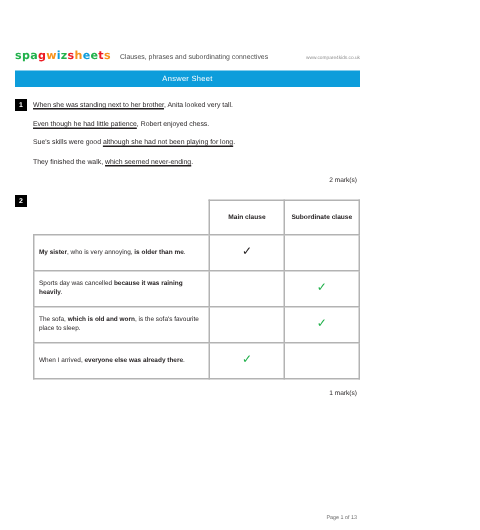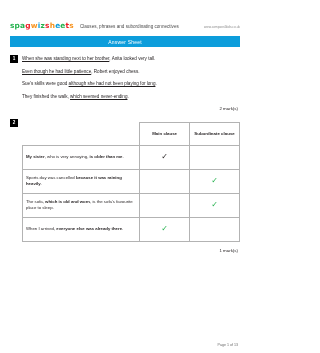--- a/index.html
+++ b/index.html
@@ -14,21 +14,21 @@
     color: #231f20;
     position: relative;
     overflow: hidden;
   }
   .page {
     position: absolute;
     left: 0; top: 0;
     width: 250px;
     height: 353px;
     box-sizing: border-box;
-    padding: 0 10px;
+    padding: 11px 10px;
     background: #fff;
   }
 
   
   .header {
     display: flex;
     align-items: flex-end;
     justify-content: space-between;
     padding-top: 14px;
     height: 16px;

